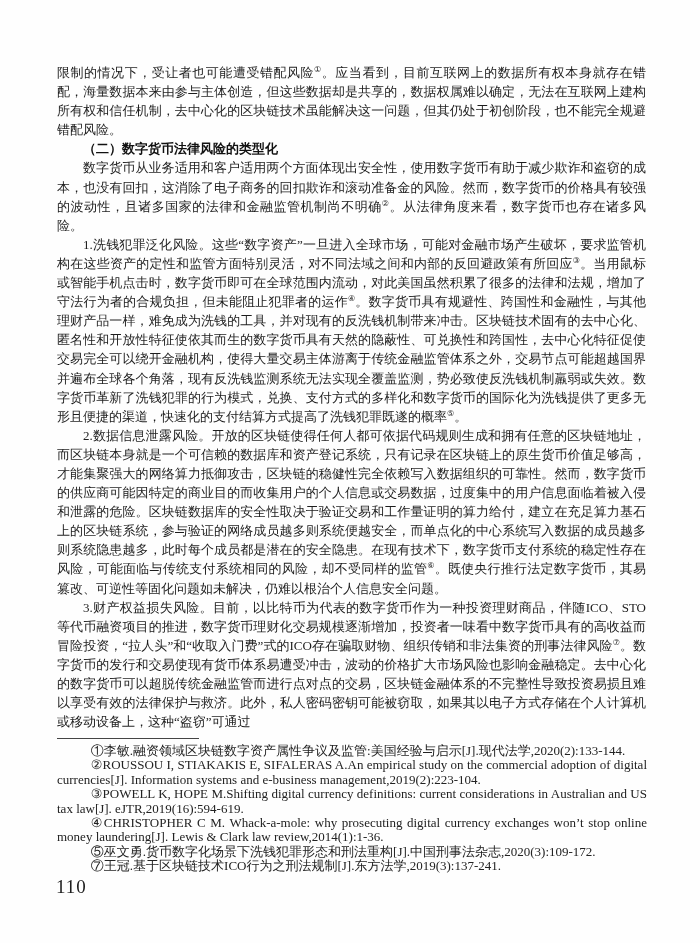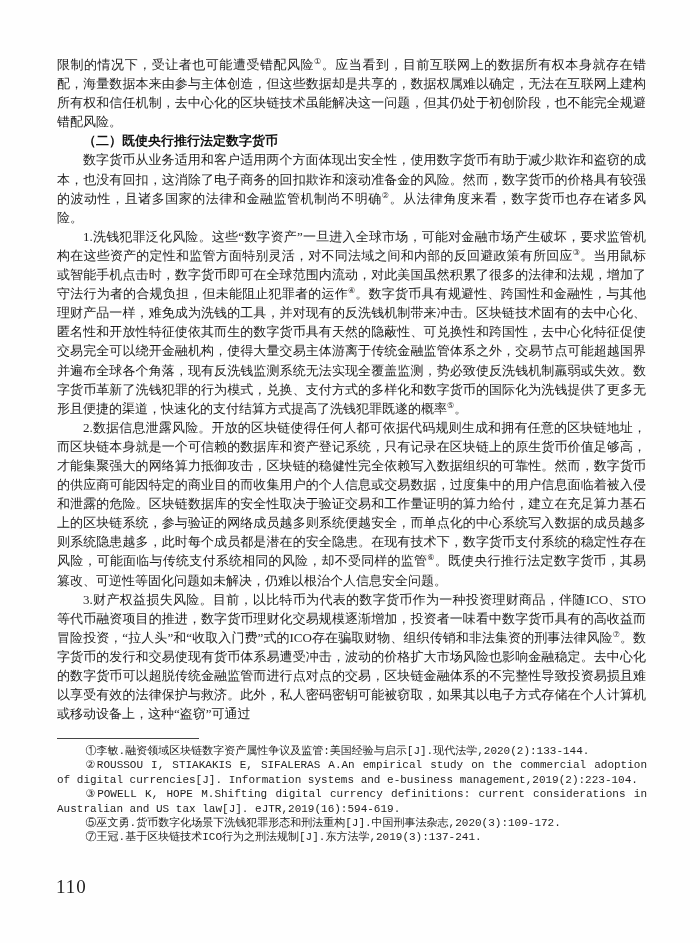--- a/index.html
+++ b/index.html
@@ -11,21 +11,21 @@
     -webkit-font-smoothing: antialiased;
   }
   .page {
     position: relative;
     width: 700px; height: 943px;
     background: #fefefe;
     overflow: hidden;
   }
   .body-text {
     position: absolute;
-    left: 57px; top: 55px; width: 589px;
+    left: 57px; top: 63px; width: 589px;
     font-size: 13px;
     line-height: 19.1px;
     text-align: justify;
     text-justify: inter-ideograph;
   }
   .body-text p.para {
     margin: 0;
     text-indent: 2em;
   }
   .body-text p.para.continued { text-indent: 0; }
@@ -47,57 +47,57 @@
     position: absolute;
     left: 57px; top: 738px; width: 590px;
   }
   .fn-rule {
     width: 142px; height: 0;
     border-top: 1px solid #444;
     margin: 0 0 5px 0;
   }
   .footnote-block p.footnote {
     margin: 0;
-    font-size: 11px;
+    font-size: 13px;
     line-height: 14.4px;
     text-indent: 2.6em;
     text-align: justify;
     color: #222;
-    font-family: Liberation Mono, monospace;
   }
   .page-number {
     position: absolute;
     left: 56px; top: 876px;
     font-size: 19px;
     letter-spacing: 1px;
     color: #1d1d1d;
   }
 </style>
 </head>
 <body>
 
 <div class="page">
 
   <div class="body-text">
 
   <p class="para continued">限制的情况下，受让者也可能遭受错配风险<sup class="fn-ref">①</sup>。应当看到，目前互联网上的数据所有权本身就存在错配，海量数据本来由参与主体创造，但这些数据却是共享的，数据权属难以确定，无法在互联网上建构所有权和信任机制，去中心化的区块链技术虽能解决这一问题，但其仍处于初创阶段，也不能完全规避错配风险。</p>
-      <h3 class="section-heading">（二）既使央行推行法定数字货币</h3>
+      <h3 class="section-heading">（二）数字货币法律风险的类型化</h3>
       <p class="para">数字货币从业务适用和客户适用两个方面体现出安全性，使用数字货币有助于减少欺诈和盗窃的成本，也没有回扣，这消除了电子商务的回扣欺诈和滚动准备金的风险。然而，数字货币的价格具有较强的波动性，且诸多国家的法律和金融监管机制尚不明确<sup class="fn-ref">②</sup>。从法律角度来看，数字货币也存在诸多风险。</p>
       <p class="para">1.洗钱犯罪泛化风险。这些“数字资产”一旦进入全球市场，可能对金融市场产生破坏，要求监管机构在这些资产的定性和监管方面特别灵活，对不同法域之间和内部的反回避政策有所回应<sup class="fn-ref">③</sup>。当用鼠标或智能手机点击时，数字货币即可在全球范围内流动，对此美国虽然积累了很多的法律和法规，增加了守法行为者的合规负担，但未能阻止犯罪者的运作<sup class="fn-ref">④</sup>。数字货币具有规避性、跨国性和金融性，与其他理财产品一样，难免成为洗钱的工具，并对现有的反洗钱机制带来冲击。区块链技术固有的去中心化、匿名性和开放性特征使依其而生的数字货币具有天然的隐蔽性、可兑换性和跨国性，去中心化特征促使交易完全可以绕开金融机构，使得大量交易主体游离于传统金融监管体系之外，交易节点可能超越国界并遍布全球各个角落，现有反洗钱监测系统无法实现全覆盖监测，势必致使反洗钱机制羸弱或失效。数字货币革新了洗钱犯罪的行为模式，兑换、支付方式的多样化和数字货币的国际化为洗钱提供了更多无形且便捷的渠道，快速化的支付结算方式提高了洗钱犯罪既遂的概率<sup class="fn-ref">⑤</sup>。</p>
       <p class="para">2.数据信息泄露风险。开放的区块链使得任何人都可依据代码规则生成和拥有任意的区块链地址，而区块链本身就是一个可信赖的数据库和资产登记系统，只有记录在区块链上的原生货币价值足够高，才能集聚强大的网络算力抵御攻击，区块链的稳健性完全依赖写入数据组织的可靠性。然而，数字货币的供应商可能因特定的商业目的而收集用户的个人信息或交易数据，过度集中的用户信息面临着被入侵和泄露的危险。区块链数据库的安全性取决于验证交易和工作量证明的算力给付，建立在充足算力基石上的区块链系统，参与验证的网络成员越多则系统便越安全，而单点化的中心系统写入数据的成员越多则系统隐患越多，此时每个成员都是潜在的安全隐患。在现有技术下，数字货币支付系统的稳定性存在风险，可能面临与传统支付系统相同的风险，却不受同样的监管<sup class="fn-ref">⑥</sup>。既使央行推行法定数字货币，其易篡改、可逆性等固化问题如未解决，仍难以根治个人信息安全问题。</p>
       <p class="para">3.财产权益损失风险。目前，以比特币为代表的数字货币作为一种投资理财商品，伴随ICO、STO等代币融资项目的推进，数字货币理财化交易规模逐渐增加，投资者一味看中数字货币具有的高收益而冒险投资，“拉人头”和“收取入门费”式的ICO存在骗取财物、组织传销和非法集资的刑事法律风险<sup class="fn-ref">⑦</sup>。数字货币的发行和交易使现有货币体系易遭受冲击，波动的价格扩大市场风险也影响金融稳定。去中心化的数字货币可以超脱传统金融监管而进行点对点的交易，区块链金融体系的不完整性导致投资易损且难以享受有效的法律保护与救济。此外，私人密码密钥可能被窃取，如果其以电子方式存储在个人计算机或移动设备上，这种“盗窃”可通过</p>
     </div>
 
   <div class="footnote-block">
     <div class="fn-rule"></div>
     <div>
 
     <p class="footnote">①李敏.融资领域区块链数字资产属性争议及监管:美国经验与启示[J].现代法学,2020(2):133-144.</p>
         <p class="footnote">②ROUSSOU I, STIAKAKIS E, SIFALERAS A.An empirical study on the commercial adoption of digital currencies[J]. Information systems and e-business management,2019(2):223-104.</p>
         <p class="footnote">③POWELL K, HOPE M.Shifting digital currency definitions: current considerations in Australian and US tax law[J]. eJTR,2019(16):594-619.</p>
+        <p class="footnote">④CHRISTOPHER C M. Whack-a-mole: why prosecuting digital currency exchanges won’t stop online money laundering[J]. Lewis &amp; Clark law review,2014(1):1-36.</p>
         <p class="footnote">⑤巫文勇.货币数字化场景下洗钱犯罪形态和刑法重构[J].中国刑事法杂志,2020(3):109-172.</p>
         <p class="footnote">⑦王冠.基于区块链技术ICO行为之刑法规制[J].东方法学,2019(3):137-241.</p>
       </div>
   </div>
 
   <div class="page-number">110</div>
 
 </div>
 
 </body></html>

